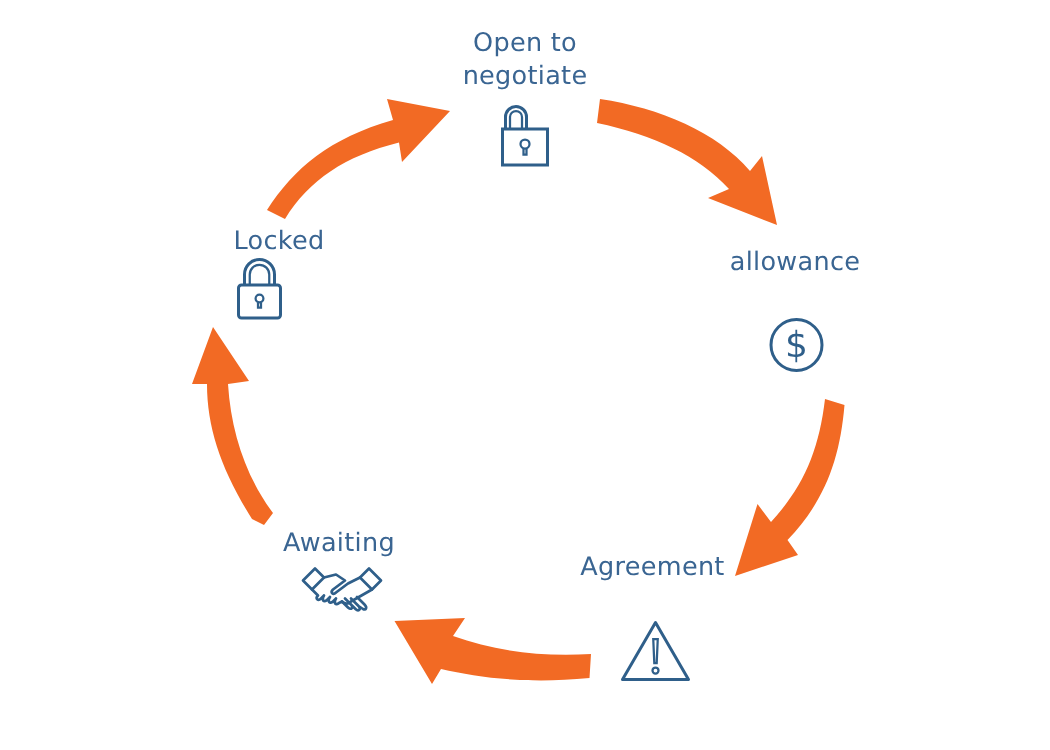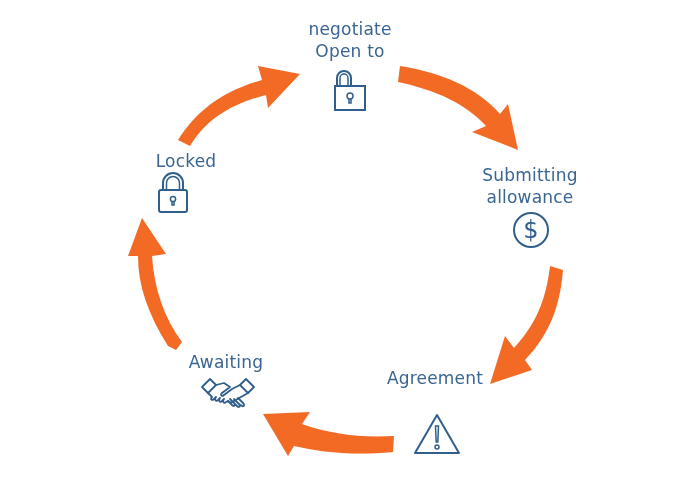--- a/index.html
+++ b/index.html
@@ -21,35 +21,34 @@
 
     <path d="M550,266 L563,270 C560,306 550,334 525,360 L532,370 L490,384 L505,336 L514,348 C536,324 546,300 550,266 Z"></path>
 
     <path d="M394,436 L393,452 C352,456 320,452 294,446 L288,456 L263,414 L310,412 L302,424 C330,434 360,438 394,436 Z"></path>
 
     <path d="M176,350 L168,346 C148,314 138,286 138,256 L128,256 L142,218 L166,254 L152,256 C154,288 164,318 182,342 Z"></path>
   </g>
 </svg>
 
 <div class="label" style="left:290px;top:18px;width:120px;">
+  <div>Open to</div>
   <div>negotiate</div>
-  <div>Open to</div>
 </div>
 <div class="icon" style="left:333px;top:66px;">
   <svg width="34" height="46" viewBox="0 0 34 46">
     <path d="M4,20 L4,12 A7,7 0 0 1 18,12 L18,20" fill="none" stroke="#2f5f8a" stroke-width="2"></path>
     <path d="M7,20 L7,12 A4,4 0 0 1 15,12 L15,20" fill="none" stroke="#2f5f8a" stroke-width="1.5"></path>
     <rect x="2" y="20" width="30" height="24" fill="none" stroke="#2f5f8a" stroke-width="2"></rect>
     <circle cx="17" cy="30" r="3" fill="none" stroke="#2f5f8a" stroke-width="1.5"></circle>
     <path d="M16,33 L16,37 L18,37 L18,33" fill="none" stroke="#2f5f8a" stroke-width="1.5"></path>
   </svg>
 </div>
 
 <div class="label" style="left:470px;top:164px;width:120px;">
-  <div>Submitting</div>
   <div>allowance</div>
 </div>
 <div class="icon" style="left:511px;top:210px;">
   <svg width="40" height="40" viewBox="0 0 40 40">
     <circle cx="20" cy="20" r="17" fill="none" stroke="#2f5f8a" stroke-width="2"></circle>
     <text x="20" y="28" text-anchor="middle" font-size="24" fill="#2f5f8a" font-family="DejaVu Sans, sans-serif">$</text>
   </svg>
 </div>
 
 <div class="label" style="left:380px;top:367px;width:110px;">

